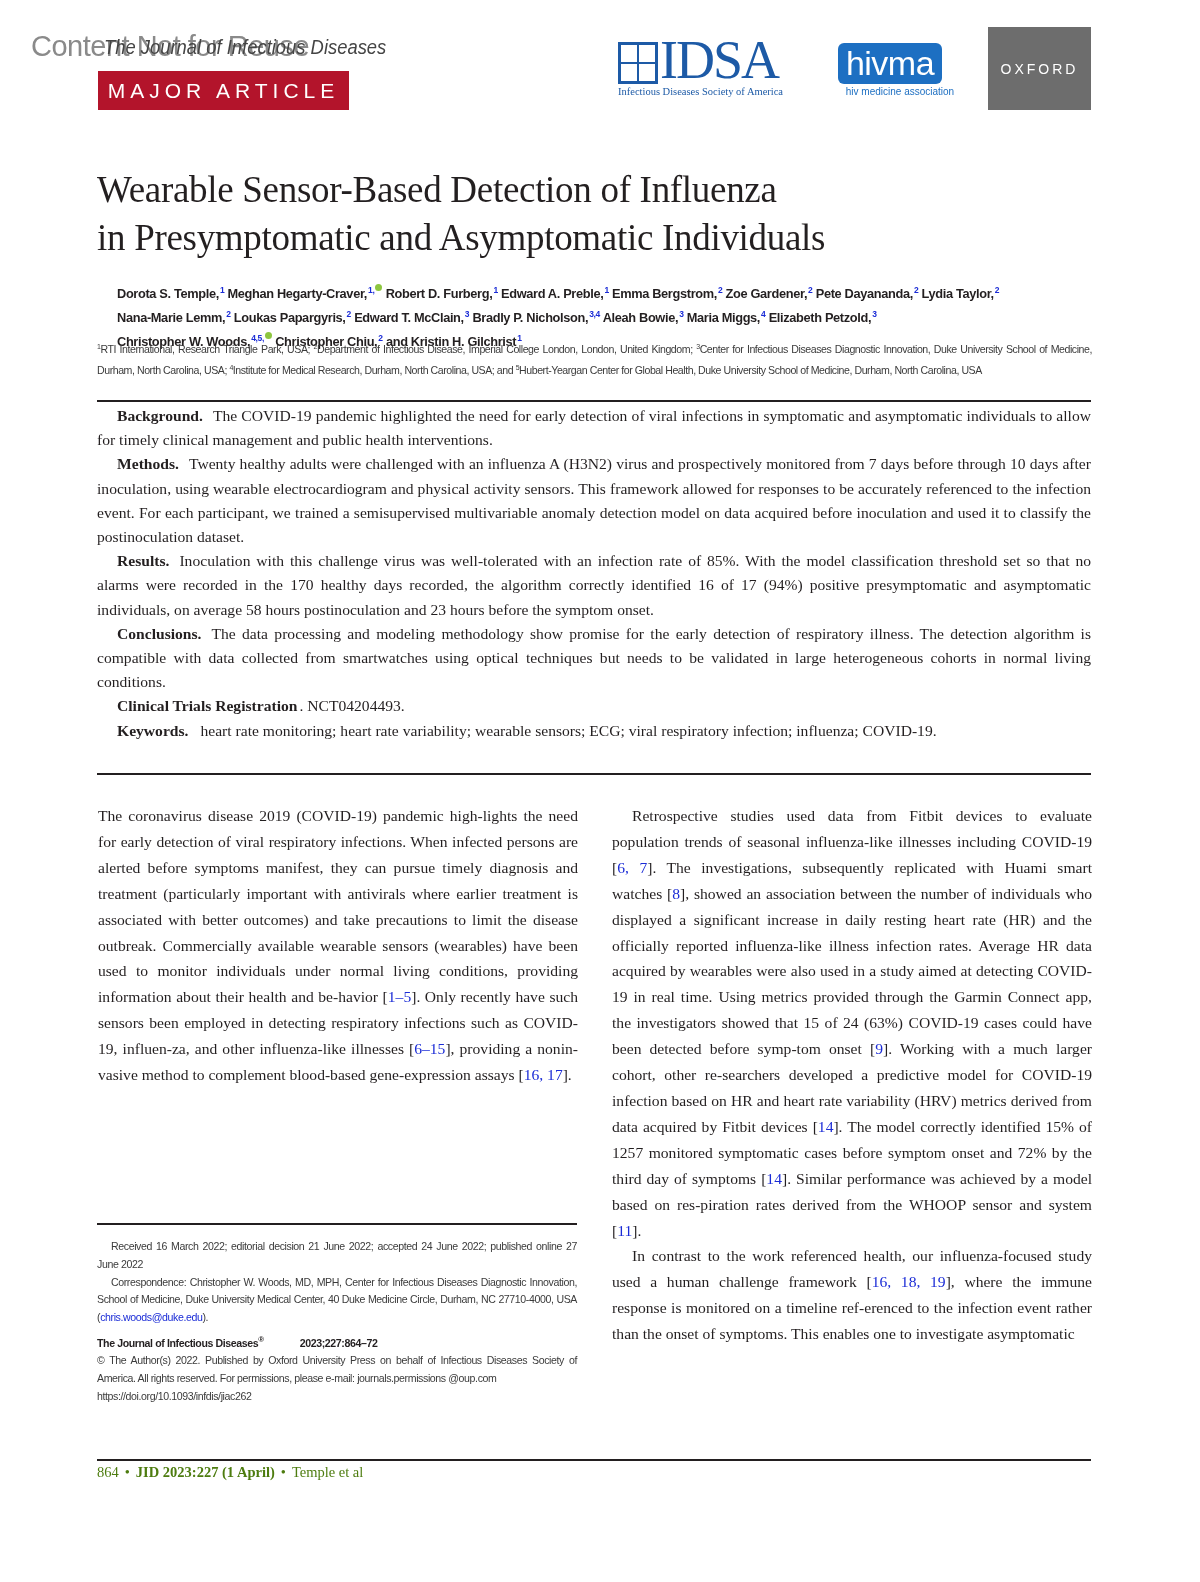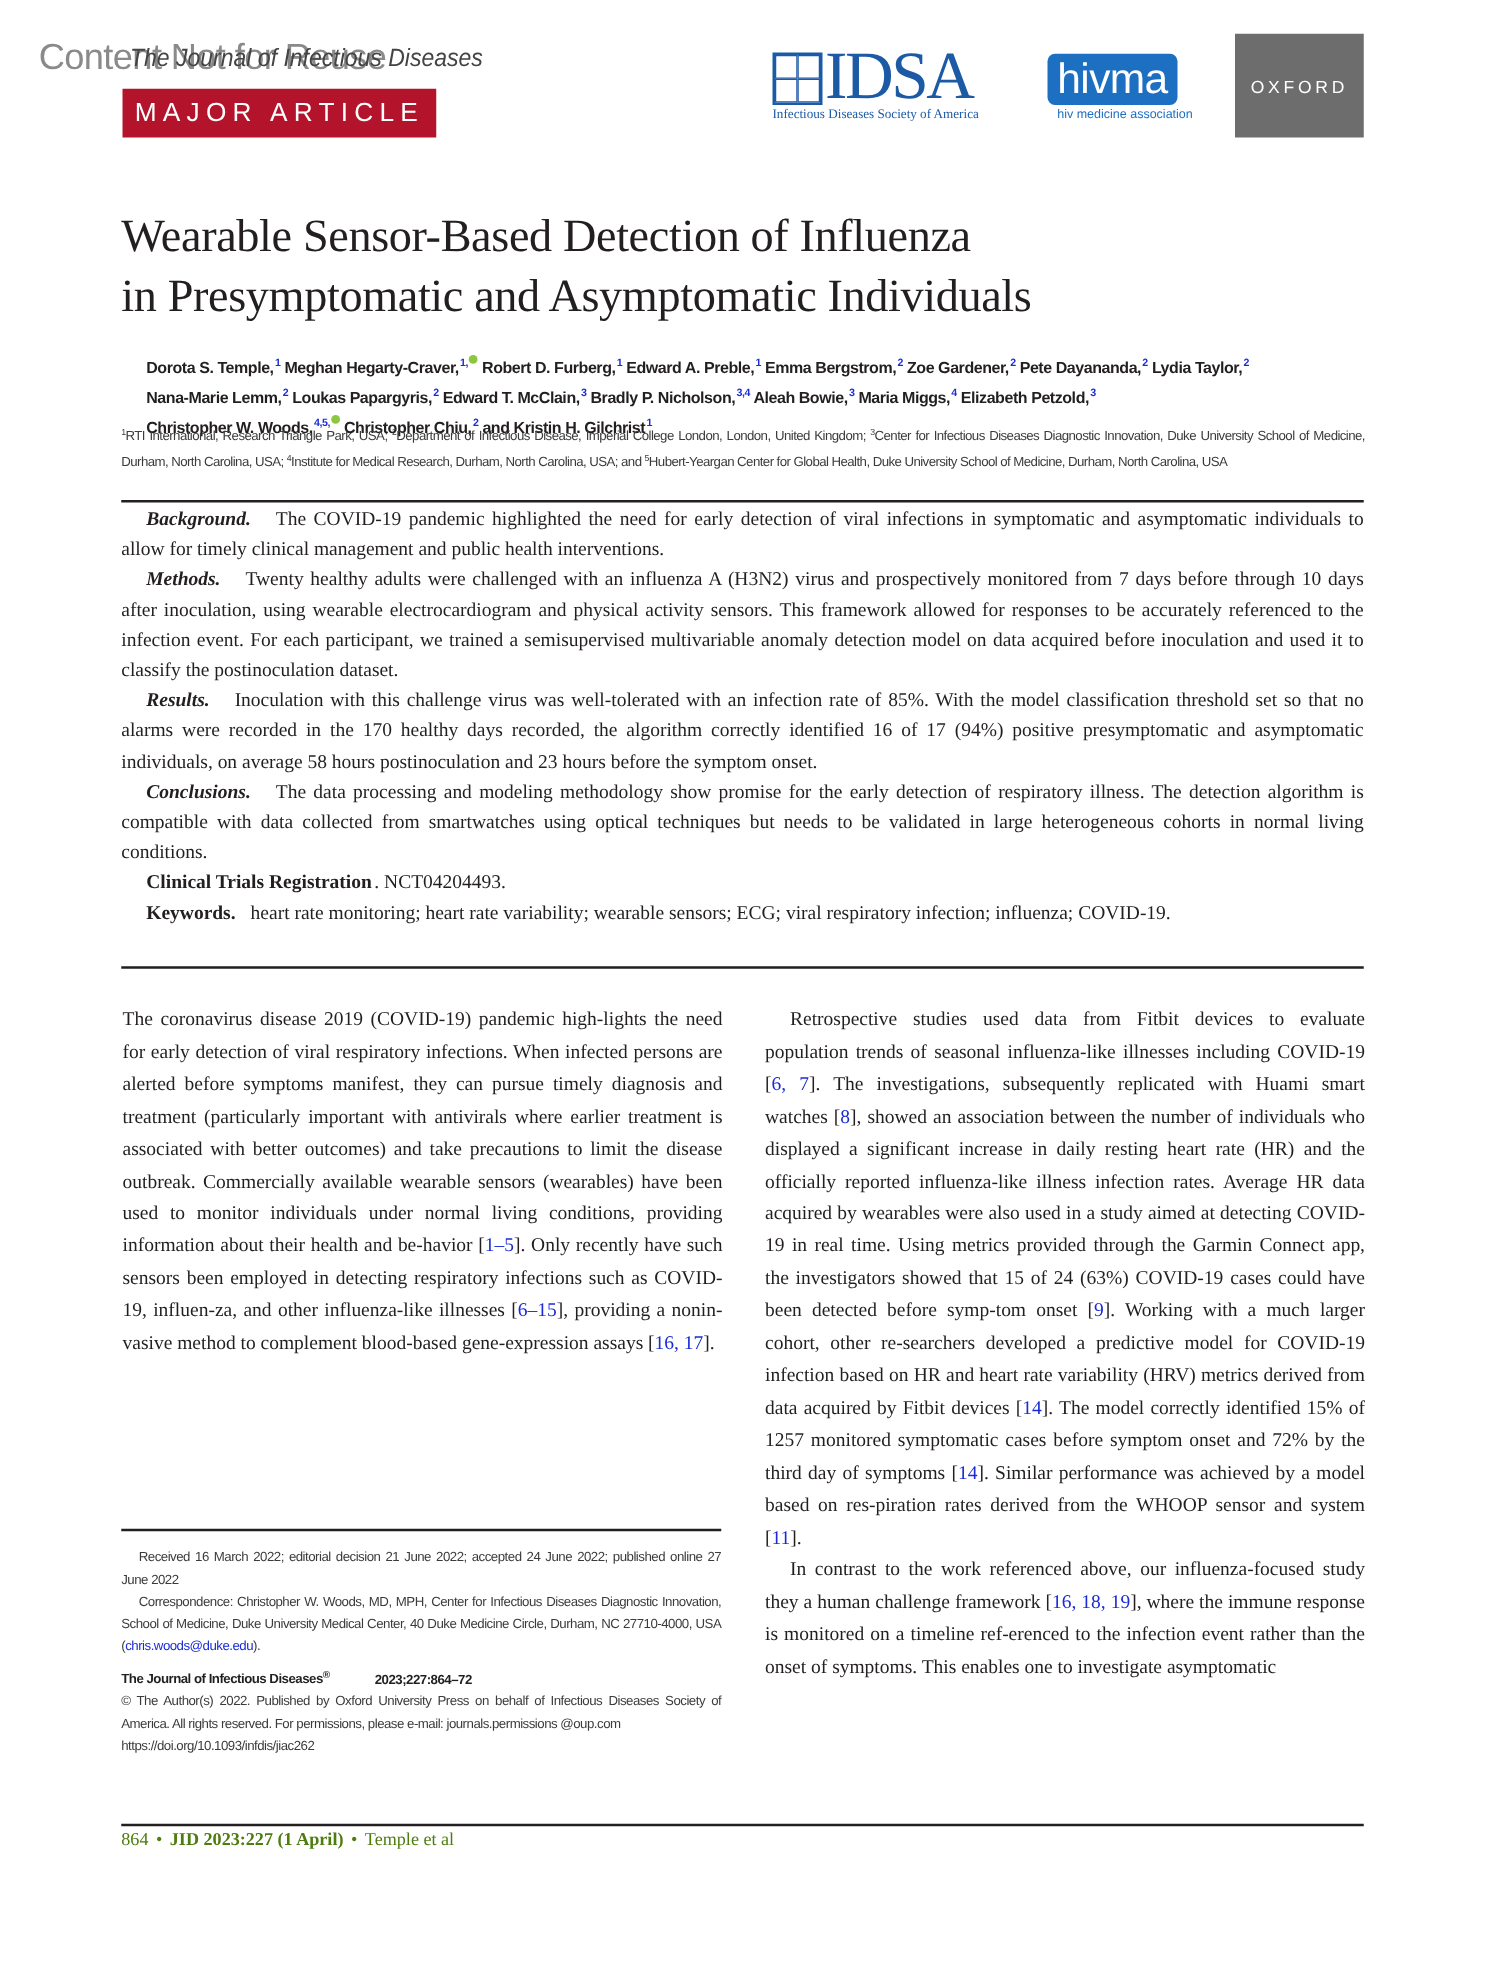--- a/index.html
+++ b/index.html
@@ -29,21 +29,21 @@
   .orcid { display:inline-block; width:7px; height:7px; border-radius:50%; background:#8dc63f; vertical-align:7px; margin-left:1px; }
 
   .affil { position:absolute; left:97px; top:338px; width:995px; font-family:"Liberation Sans", sans-serif; font-size:10.6px; line-height:18.5px; color:#3b3b3b; letter-spacing:-0.45px; text-align:justify; }
   .affil sup { font-size:7px; vertical-align:4px; }
 
   .rule { position:absolute; left:97px; height:2px; background:#231f20; }
   .rule.thin { height:1.5px; }
 
   .abstract { position:absolute; left:97px; top:404px; width:994px; font-size:15.6px; line-height:24.2px; text-align:justify; color:#231f20; }
   .abstract p { text-indent:20px; }
-  .abstract .lbl { font-weight:bold; font-style:italic; margin-right:20px; }
+  .abstract .lbl { font-weight:bold; margin-right:10px; }
   .abstract .lbl2 { font-weight:bold; margin-right:2px; }
   .abstract .lbl3 { font-weight:bold; margin-right:12px; }
 
   .col { position:absolute; width:480px; font-size:15.6px; line-height:25.9px; text-align:justify; color:#231f20; }
   .col-left { left:98px; top:803px; }
   .col-right { left:612px; top:803px; }
   .col p.indent { text-indent:20px; }
   .ref { color:#1a2bd6; }
 
   .footnote { position:absolute; left:97px; top:1238px; width:480px; font-family:"Liberation Sans", sans-serif; font-size:10.6px; line-height:17.8px; color:#3b3b3b; text-align:justify; letter-spacing:-0.4px; }
@@ -123,21 +123,21 @@
 </div>
 
 <div class="rule" style="top:773px; width:994px;"></div>
 
 <div class="col col-left">
   <p><span>The coronavirus disease 2019 (COVID-19) pandemic high-lights the need for early detection of viral respiratory infections. When infected persons are alerted before symptoms manifest, they can pursue timely diagnosis and treatment (particularly important with antivirals where earlier treatment is associated with better outcomes) and take precautions to limit the disease outbreak. Commercially available wearable sensors (wearables) have been used to monitor individuals under normal living conditions, providing information about their health and be-havior [</span><a class="ref">1–5</a><span>]. Only recently have such sensors been employed in detecting respiratory infections such as COVID-19, influen-za, and other influenza-like illnesses [</span><a class="ref">6–15</a><span>], providing a nonin-vasive method to complement blood-based gene-expression assays [</span><a class="ref">16, 17</a><span>].</span></p>
 </div>
 
 <div class="col col-right">
   <p class="indent"><span>Retrospective studies used data from Fitbit devices to evaluate population trends of seasonal influenza-like illnesses including COVID-19 [</span><a class="ref">6, 7</a><span>]. The investigations, subsequently replicated with Huami smart watches [</span><a class="ref">8</a><span>], showed an association between the number of individuals who displayed a significant increase in daily resting heart rate (HR) and the officially reported influenza-like illness infection rates. Average HR data acquired by wearables were also used in a study aimed at detecting COVID-19 in real time. Using metrics provided through the Garmin Connect app, the investigators showed that 15 of 24 (63%) COVID-19 cases could have been detected before symp-tom onset [</span><a class="ref">9</a><span>]. Working with a much larger cohort, other re-searchers developed a predictive model for COVID-19 infection based on HR and heart rate variability (HRV) metrics derived from data acquired by Fitbit devices [</span><a class="ref">14</a><span>]. The model correctly identified 15% of 1257 monitored symptomatic cases before symptom onset and 72% by the third day of symptoms [</span><a class="ref">14</a><span>]. Similar performance was achieved by a model based on res-piration rates derived from the WHOOP sensor and system [</span><a class="ref">11</a><span>].</span></p>
-  <p class="indent"><span>In contrast to the work referenced above, our influenza-focused study they a human challenge framework [</span><a class="ref">16, 18, 19</a><span>], where the immune response is monitored on a timeline ref-erenced to the infection event rather than the onset of symptoms. This enables one to investigate asymptomatic</span></p>
+  <p class="indent"><span>In contrast to the work referenced health, our influenza-focused study used a human challenge framework [</span><a class="ref">16, 18, 19</a><span>], where the immune response is monitored on a timeline ref-erenced to the infection event rather than the onset of symptoms. This enables one to investigate asymptomatic</span></p>
 </div>
 
 <div class="rule thin" style="top:1223px; width:480px;"></div>
 
 <div class="footnote">
   <p class="indent">Received 16 March 2022; editorial decision 21 June 2022; accepted 24 June 2022; published online 27 June 2022</p>
   <p class="indent"><span>Correspondence: Christopher W. Woods, MD, MPH, Center for Infectious Diseases Diagnostic Innovation, School of Medicine, Duke University Medical Center, 40 Duke Medicine Circle, Durham, NC 27710-4000, USA (</span><a class="email">chris.woods@duke.edu</a><span>).</span></p>
   <p class="jtitle"><span>The Journal of Infectious Diseases</span><sup style="font-size:8px;">®</sup><span class="cite">2023;227:864–72</span></p>
   <p>© The Author(s) 2022. Published by Oxford University Press on behalf of Infectious Diseases Society of America. All rights reserved. For permissions, please e-mail: journals.permissions @oup.com</p>
   <p>https://doi.org/10.1093/infdis/jiac262</p>

